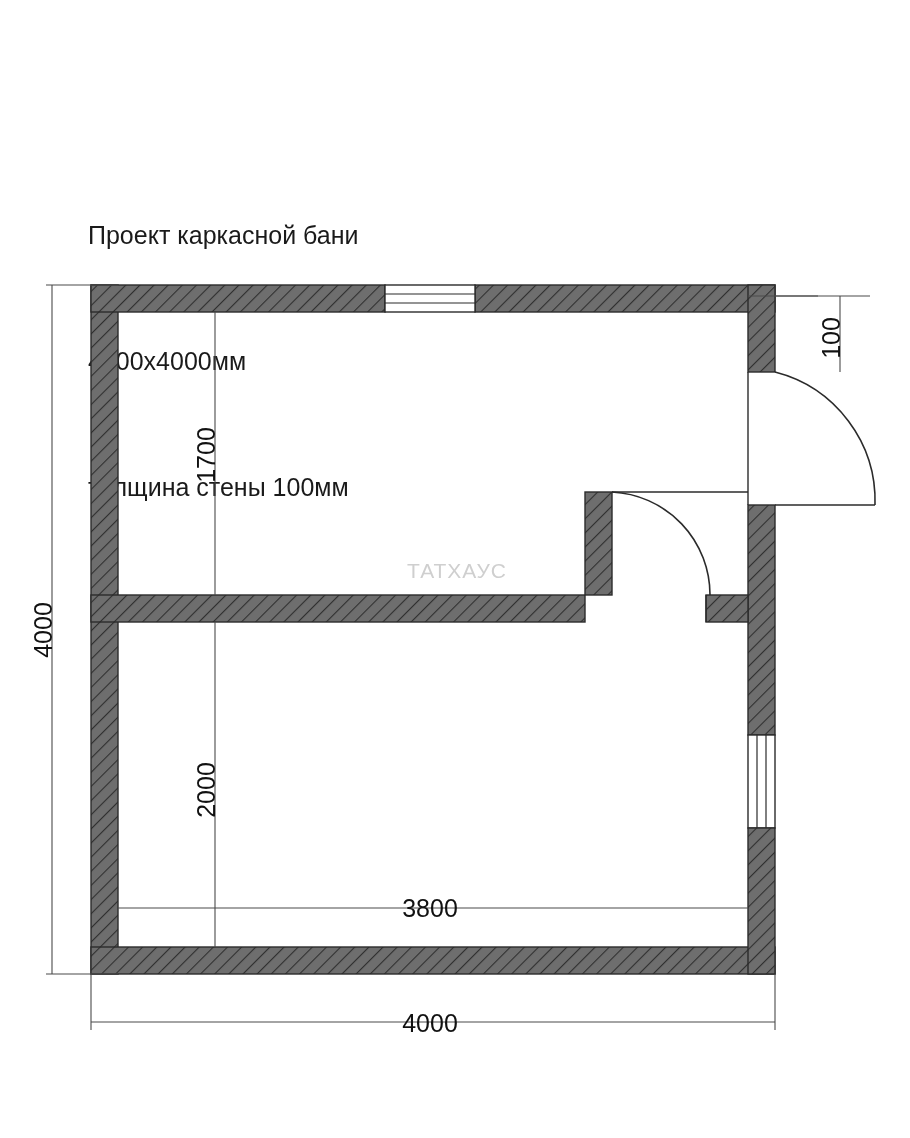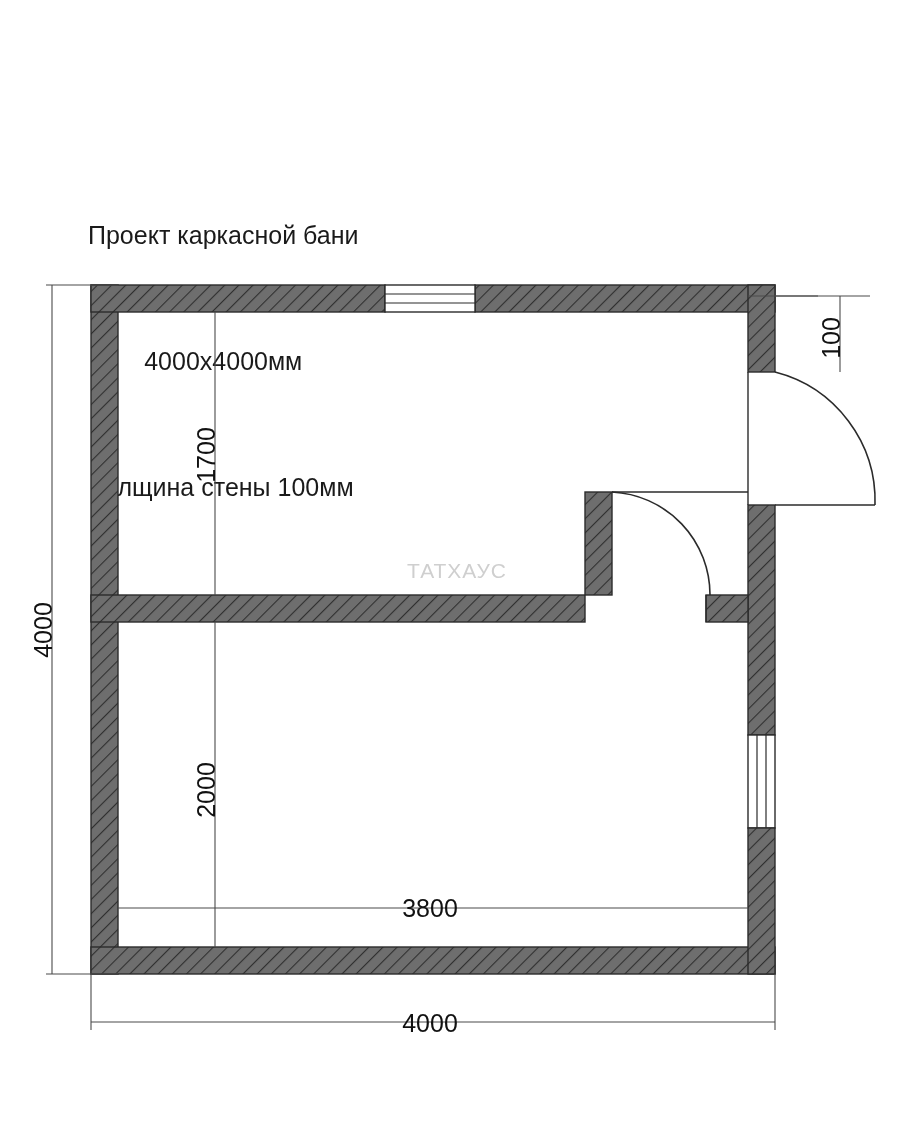--- a/index.html
+++ b/index.html
@@ -13,21 +13,20 @@
     position: relative;
     font-family: "Liberation Sans", sans-serif;
     color: #1a1a1a;
     overflow: hidden;
   }
   #plan-root {
     position: absolute;
     left: 0; top: 0;
     width: 910px;
     height: 1138px;
-    text-align: center;
   }
   .title-block {
     position: absolute;
     left: 88px;
     top: 130px;
     font-size: 25px;
     line-height: 42px;
     color: #1a1a1a;
     white-space: pre;
   }

